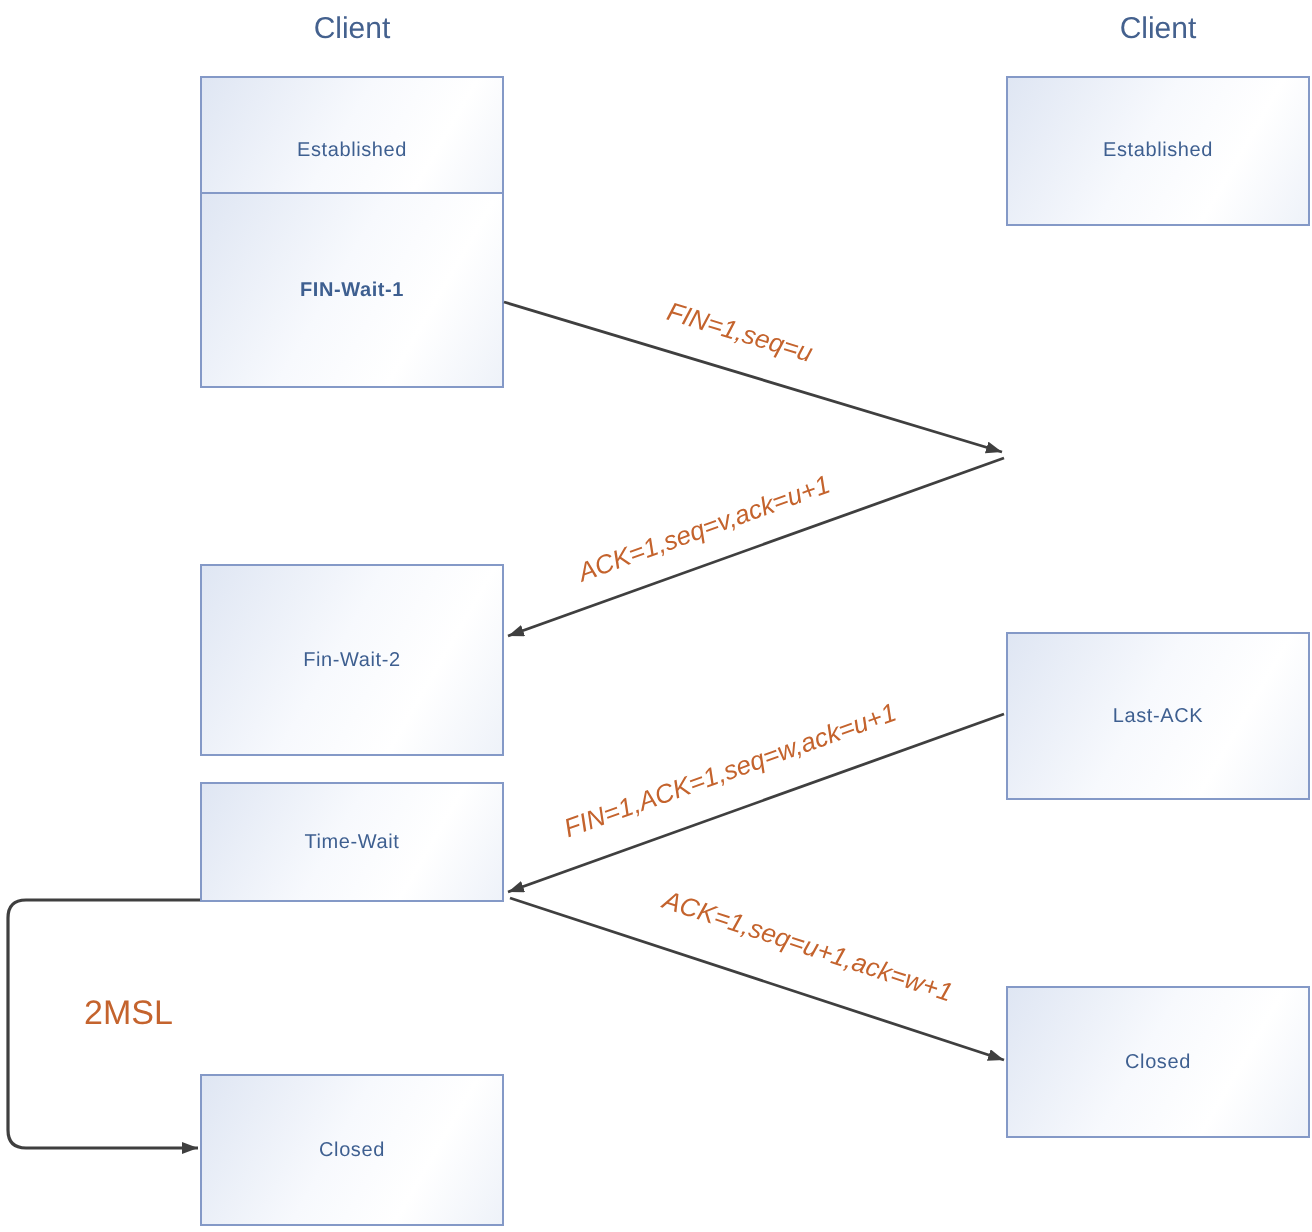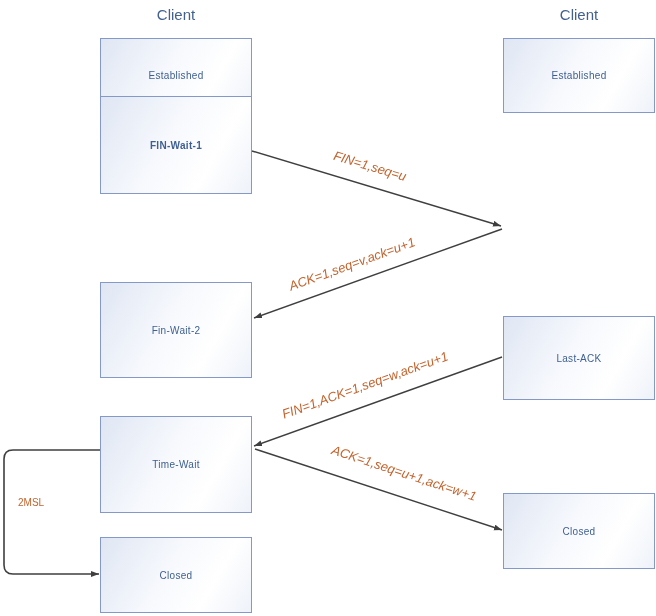--- a/index.html
+++ b/index.html
@@ -34,41 +34,42 @@
     position:absolute;
     white-space:nowrap;
     font-size:13px;
     font-style:italic;
     color:#C4632D;
     transform-origin:center center;
   }
   .timer-label{
     position:absolute;
     white-space:nowrap;
-    font-size:10px;
+    font-size:17px;
     color:#C4632D;
+    margin-left:24px;
   }
   svg.wires{
     position:absolute;
     left:0;top:0;
     pointer-events:none;
   }
 </style>
 </head>
 <body>
 
 <div id="canvas">
 
   <div class="col-header" style="left:100px;top:6px;">Client</div>
   <div class="col-header" style="left:503px;top:6px;">Client</div>
 
   <div class="state-box" style="left:100px;top:38px;height:75px;">Established</div>
   <div class="state-box" style="left:100px;top:96px;height:98px;font-weight:bold;">FIN-Wait-1</div>
   <div class="state-box" style="left:100px;top:282px;height:96px;">Fin-Wait-2</div>
-  <div class="state-box" style="left:100px;top:416px;height:97px;">Time-Wait</div>
+  <div class="state-box" style="left:100px;top:391px;height:60px;">Time-Wait</div>
   <div class="state-box" style="left:100px;top:537px;height:76px;">Closed</div>
 
   <div class="state-box" style="left:503px;top:38px;height:75px;">Established</div>
   <div class="state-box" style="left:503px;top:316px;height:84px;">Last-ACK</div>
   <div class="state-box" style="left:503px;top:493px;height:76px;">Closed</div>
 
   <svg class="wires" width="656" height="616" viewBox="0 0 656 616">
     <defs>
       <marker id="arrow" markerUnits="userSpaceOnUse" markerWidth="9" markerHeight="7" refX="8" refY="3" orient="auto">
         <path d="M0,0 L8,3 L0,6 Z" fill="#3F3F3F"></path>

